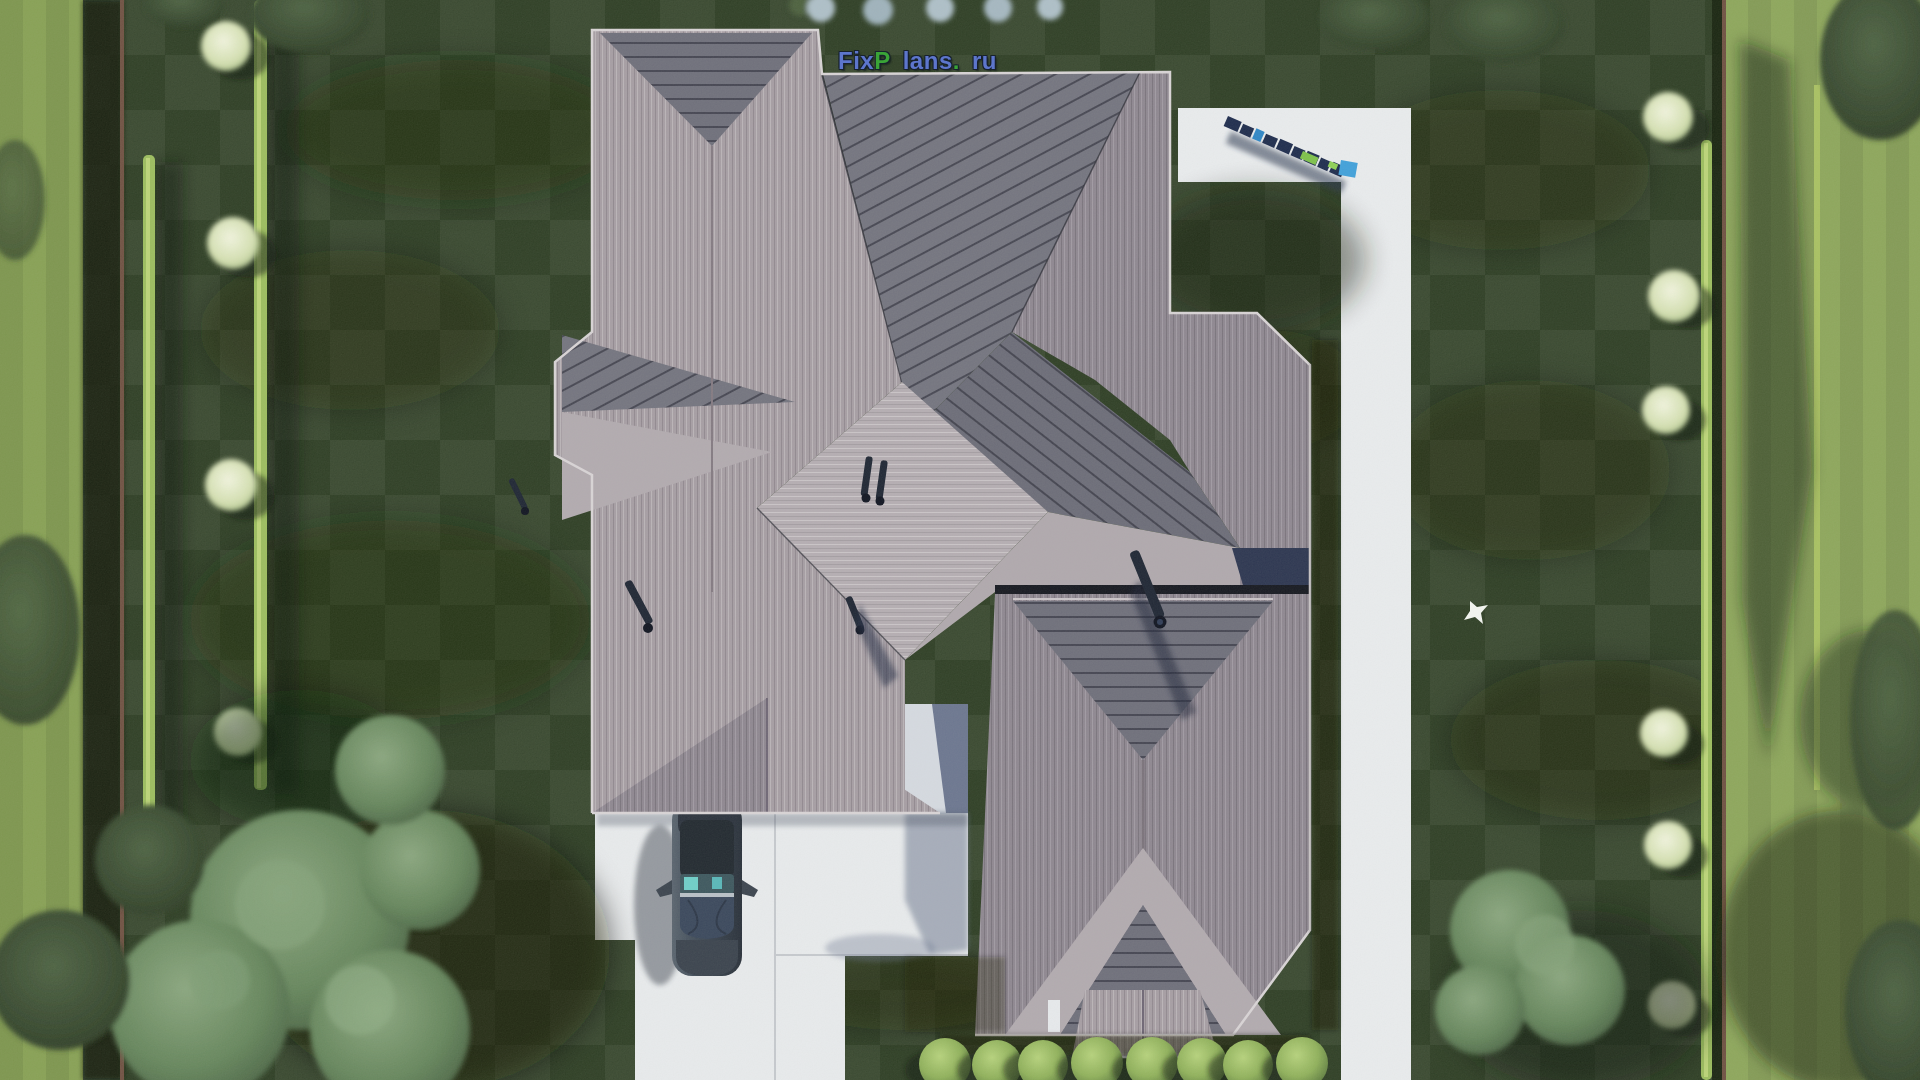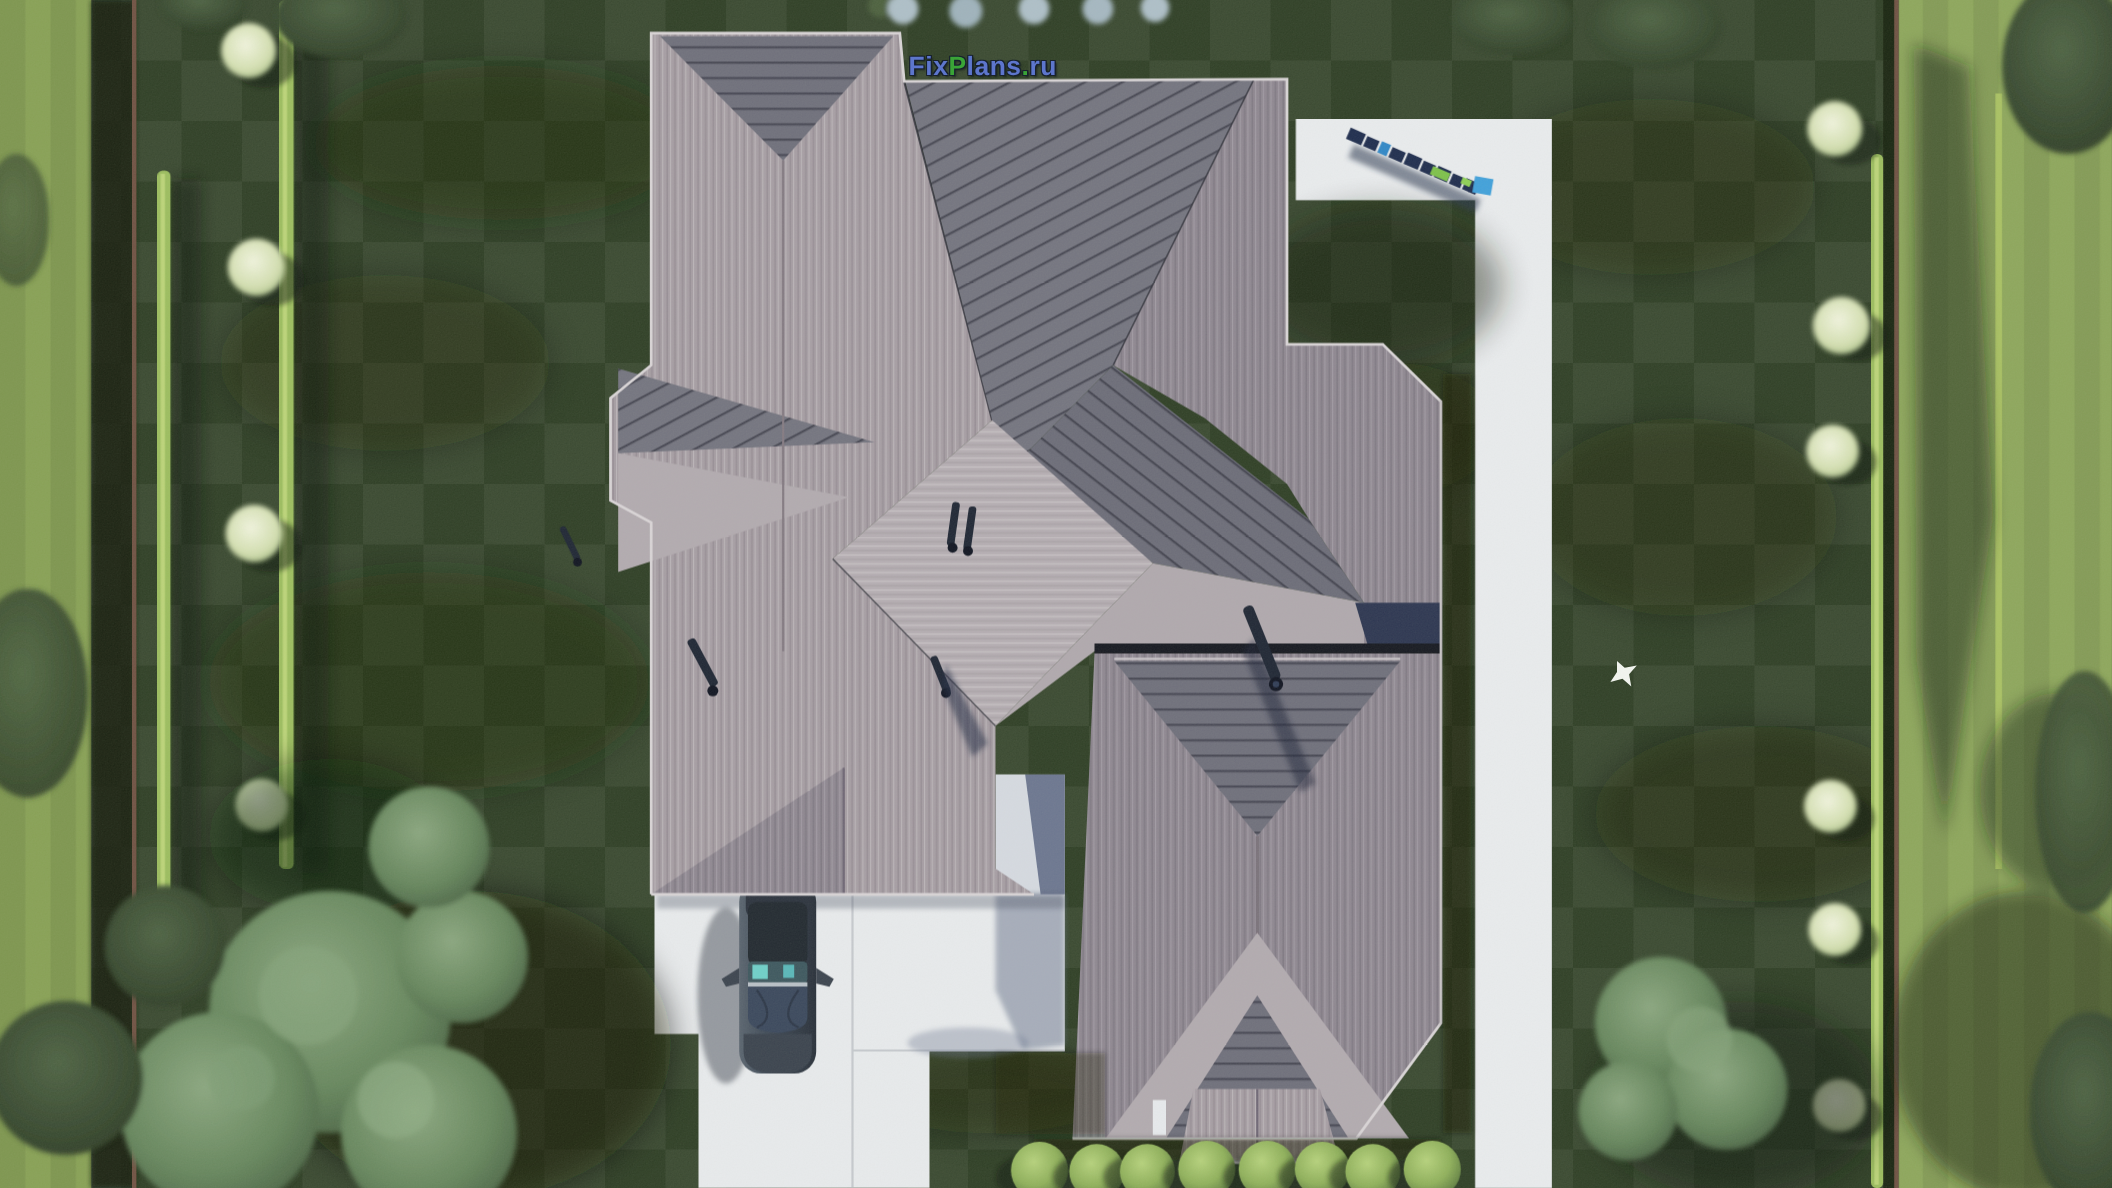--- a/index.html
+++ b/index.html
@@ -2,21 +2,21 @@
 <html><head>
 <meta charset="utf-8">
 <style>
   html,body{margin:0;padding:0;background:#0c140a;}
   .stage{position:relative;width:1920px;height:1080px;overflow:hidden;
          font-family:"Liberation Sans", sans-serif;}
   .stage svg{position:absolute;left:0;top:0;}
   .watermark{position:absolute;left:826px;top:47px;font-size:24px;font-weight:700;
              letter-spacing:.5px;white-space:nowrap;
              text-shadow:-1px -1px 0 #18222e,1px -1px 0 #18222e,-1px 1px 0 #18222e,1px 1px 0 #18222e,2px 2px 2px rgba(10,16,24,.6);}
-  .wm-blue{color:#5d76cc;}
+  .wm-blue{color:#5d76cc;margin-left:12px;}
   .wm-green{color:#3aa437;}
 </style>
 </head>
 <body>
 
 <div class="stage">
 <svg width="1920" height="1080" viewBox="0 0 1920 1080">
   <defs>
     <filter id="soft1" x="-50%" y="-50%" width="200%" height="200%">
           <feGaussianBlur stdDeviation="2.5"></feGaussianBlur>

